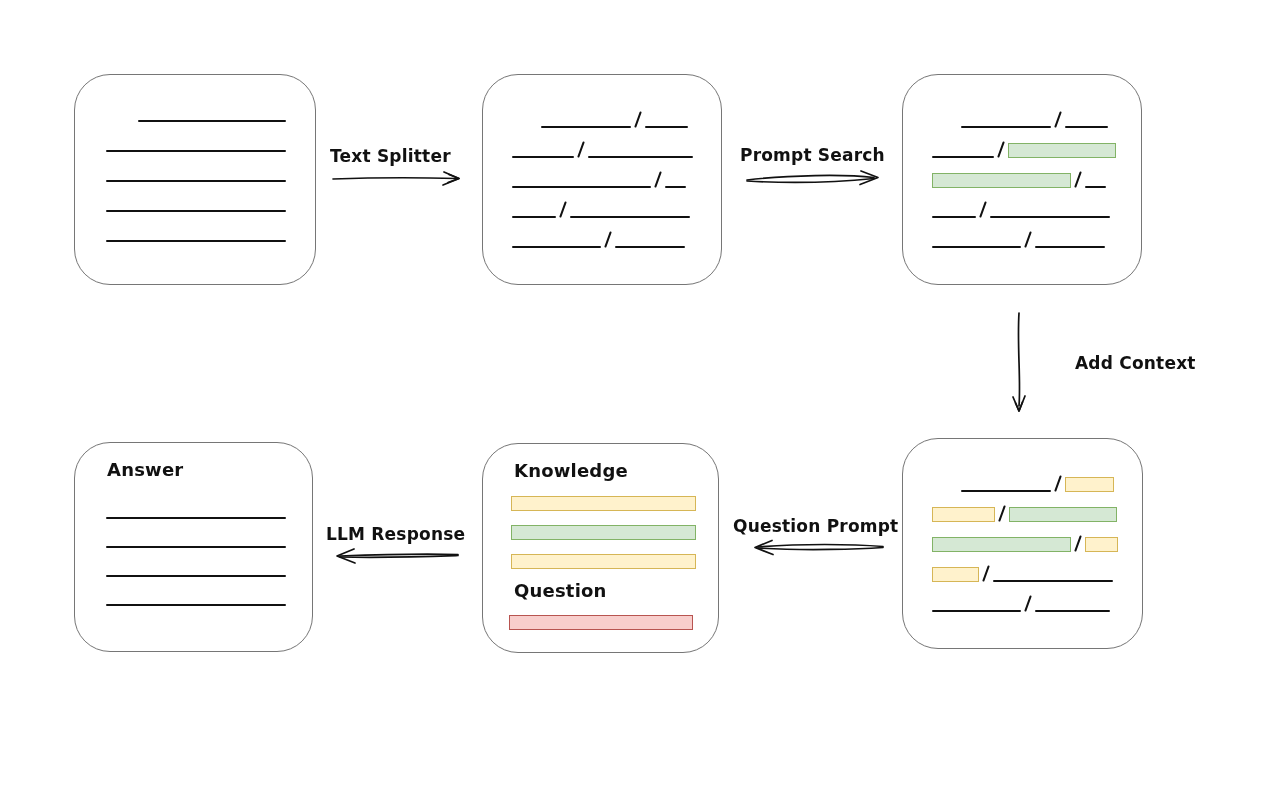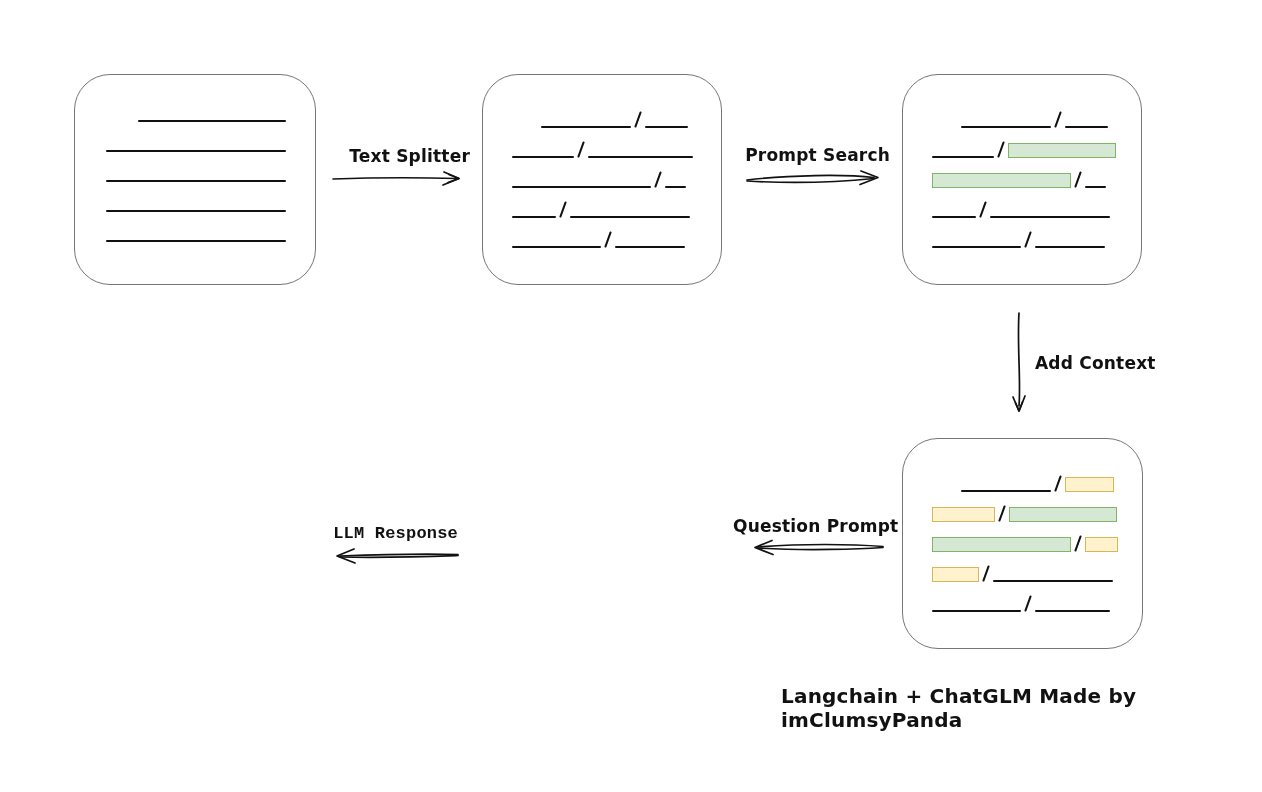--- a/index.html
+++ b/index.html
@@ -42,21 +42,21 @@
   .bar { height: 13px; border: 1.5px solid; width: 183px; margin-bottom: 14px; }
   .q-bars .bar { width: 182px; }
   
   .arrow { position: absolute; }
   .arrow path { stroke: var(--line, #111); stroke-width: 1.7; fill: none;
                 stroke-linecap: round; stroke-linejoin: round; }
   .arrow-label {
     position: absolute; font-size: 17px; font-weight: 600;
     white-space: nowrap; letter-spacing: .2px;
   }
-  .center { text-align: right; }
+  .center { text-align: left; }
   .caption {
     position: absolute; left: 781px; top: 684px;
     font-size: 20px; font-weight: 600; letter-spacing: .2px;
   }
 </style>
 </head>
 <body>
 
 <div id="canvas" style="--line: #111111; --box-border: #767676; --green-fill: #d5e8d4; --green-border: #82b366; --yellow-fill: #fff2cc; --yellow-border: #d6b656; --red-fill: #f8cecc; --red-border: #b85450;">
 
@@ -153,52 +153,72 @@
           <div class="hline" style="width: 120px;"></div>
         </div>
         <div class="seg-row">
           <div class="hline" style="width: 89px;"></div>
           <div class="slash"></div>
           <div class="hline" style="width: 75px;"></div>
         </div>
       </div>
   </div>
 
-
+  <div class="box" style="left:482px; top:443px; width:237px; height:210px;">
+    <div class="box-title" style="left:31px; top:16px;">Knowledge</div>
+    <div class="bars" style="top:52px;">
+        <div class="bar yellow"></div>
+        <div class="bar green"></div>
+        <div class="bar yellow"></div>
+      </div>
+    <div class="box-title" style="left:31px; top:136px;">Question</div>
+    <div class="bars q-bars" style="left:26px; top:171px;">
+        <div class="bar red"></div>
+      </div>
+  </div>
+
+  <div class="box" style="left:74px; top:442px; width:239px; height:210px;">
+    <div class="box-title" style="left:32px; top:16px;">Answer</div>
+    <div class="ans-lines">
+        <div class="hline" style="width: 180px;"></div>
+        <div class="hline" style="width: 180px;"></div>
+        <div class="hline" style="width: 180px;"></div>
+        <div class="hline" style="width: 180px;"></div>
+      </div>
+  </div>
 
   <div class="arrow-label center" style="left:330px; top:146px; width:140px;">Text Splitter</div>
   <svg class="arrow" style="left:330px; top:169px;" width="140" height="22">
     <path d="M3,10 C45,8.5 90,8.5 127,9.5"></path>
     <path d="M114,3 L129,9.5 L113,16"></path>
     <path d="M119,5.5 L129,9.5 L118,13.5"></path>
   </svg>
 
   <div class="arrow-label center" style="left:740px; top:145px; width:150px;">Prompt Search</div>
   <svg class="arrow" style="left:744px; top:167px;" width="146" height="24">
     <path d="M3,13 C45,8 100,7 130,10.5"></path>
     <path d="M3,14 C55,17 105,14 130,11.5"></path>
     <path d="M117,4 L134,10.5 L116,17.5"></path>
   </svg>
 
-  <div class="arrow-label" style="left:1035px; top:353px;">Add Context</div>
+  <div class="arrow-label" style="left:1075px; top:353px;">Add Context</div>
   <svg class="arrow" style="left:1008px; top:310px;" width="26" height="108">
     <path d="M11,3 C9,35 13,70 11,96"></path>
     <path d="M5,87 L11,101 L17,86"></path>
     <path d="M7.5,93 L11,101 L14.5,92"></path>
   </svg>
 
   <div class="arrow-label center" style="left:733px; top:516px; width:155px;">Question Prompt</div>
   <svg class="arrow" style="left:736px; top:538px;" width="150" height="22">
     <path d="M22,9 C65,5.5 115,6 147,8.5"></path>
     <path d="M22,10 C70,13 125,11 147,9.5"></path>
     <path d="M36,2.5 L19,9.5 L37,16.5"></path>
   </svg>
 
-  <div class="arrow-label center" style="left:326px; top:524px; width:132px;font-family:Liberation Mono, monospace;">LLM Response</div>
+  <div class="arrow-label center" style="left:326px; top:524px; width:132px;">LLM Response</div>
   <svg class="arrow" style="left:320px; top:546px;" width="142" height="22">
     <path d="M20,10 C60,8.5 105,7.5 138,8.5"></path>
     <path d="M20,11 C70,12 110,10.5 138,9.5"></path>
     <path d="M34,3 L17,10 L35,17"></path>
   </svg>
 
-  <div class="caption">Langchain + ChatGLM Made by imClumsyPanda</div>
 
 </div>
 
 </body></html>

